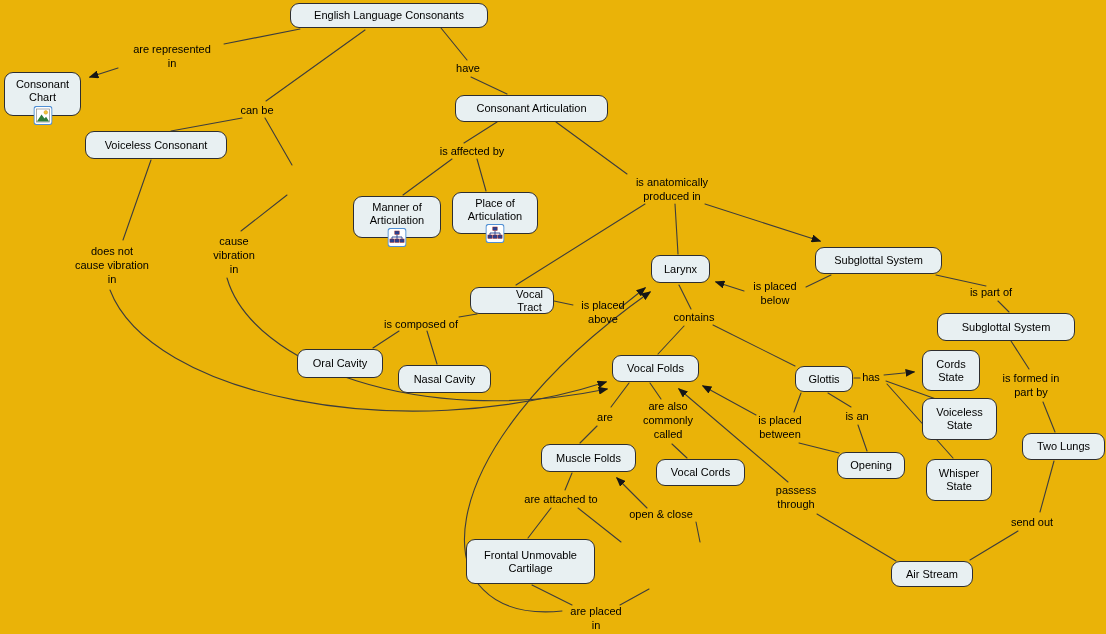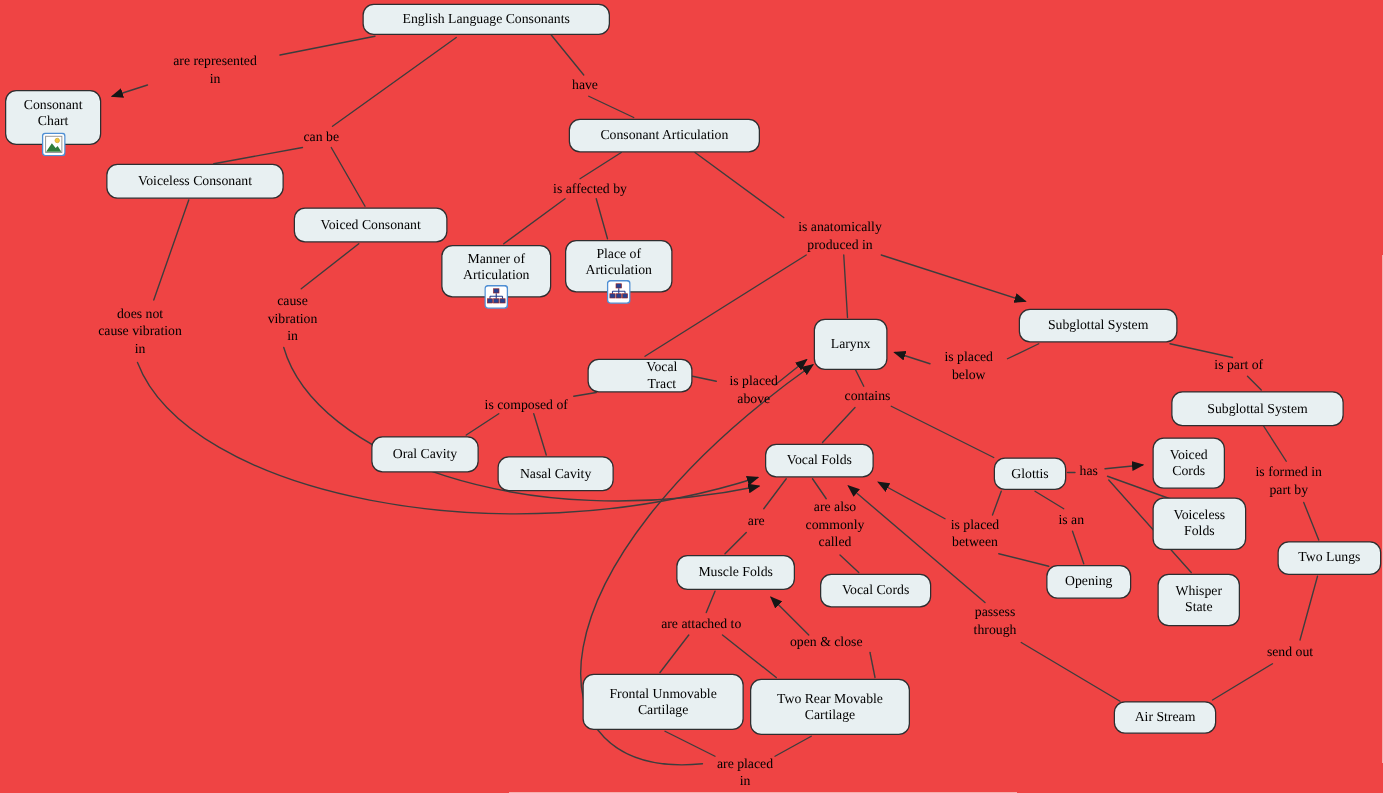--- a/index.html
+++ b/index.html
@@ -1,18 +1,18 @@
 <!DOCTYPE html>
 <html><head>
 <meta charset="utf-8">
 <style>
   html,body{margin:0;padding:0;background:#ffffff;}
   #canvas{
-    position:relative;width:1106px;height:634px;background:#ef4444;
-    font-family:Liberation Serif, serif;overflow:hidden;
+    position:relative;width:1106px;height:634px;background:#eab308;
+    font-family:Liberation Sans, sans-serif;overflow:hidden;
   }
   #edges{position:absolute;left:0;top:0;width:1106px;height:634px;}
   path.edge{fill:none;stroke:#3d3d3d;stroke-width:1.1;stroke-linecap:round;}
   path.arrow{marker-end:url(#arr);}
   .node{
     position:absolute;box-sizing:border-box;background:#e8f0f2;
     border:1px solid #2e2e30;border-radius:9px;
     display:flex;align-items:center;justify-content:center;text-align:center;
     font-size:11px;line-height:13px;color:#000;padding:2px 5px;
   }
@@ -103,23 +103,20 @@
       <span class="icon"><svg width="19" height="19" viewBox="0 0 19 19">
           <rect x="0.5" y="0.5" width="18" height="18" rx="2.5" fill="#ffffff" stroke="#4f8fd4" stroke-width="1.2"></rect>
           <rect x="3" y="3" width="13" height="13" fill="#ffffff" stroke="#8a8a8a" stroke-width="0.7"></rect>
           <circle cx="12.3" cy="6.4" r="1.8" fill="#f2c53d" stroke="#c79a1f" stroke-width="0.5"></circle>
           <path d="M3.4 15.4 L8 8.6 L11 12.4 L12.6 10.8 L15.6 15.4 Z" fill="#2f7d3a"></path>
         </svg></span>
     </div>
     <div class="node" style="left: 85px; top: 131px; width: 142px; height: 28px;">
       <span>Voiceless Consonant</span>
     </div>
-    <div class="node" style="left: 235px; top: 166px; width: 123px; height: 28px;">
-      <span>Voiced Consonant</span>
-    </div>
     <div class="node" style="left: 455px; top: 95px; width: 153px; height: 27px;">
       <span>Consonant Articulation</span>
     </div>
     <div class="node has-icon" style="left: 353px; top: 196px; width: 88px; height: 42px;">
       <span>Manner of Articulation</span>
       <span class="icon"><svg width="19" height="19" viewBox="0 0 19 19">
           <rect x="0.5" y="0.5" width="18" height="18" rx="2.5" fill="#ffffff" stroke="#4f8fd4" stroke-width="1.2"></rect>
           <path d="M9.5 6.5 V9 M4.5 9 H14.5 M4.5 9 V11 M9.5 9 V11 M14.5 9 V11" stroke="#27418f" stroke-width="0.9" fill="none"></path>
           <rect x="7.3" y="3" width="4.4" height="3.4" fill="#27418f" stroke="#9c2222" stroke-width="0.5"></rect>
           <rect x="2.4" y="11" width="4.2" height="3.4" fill="#27418f" stroke="#9c2222" stroke-width="0.5"></rect>
@@ -131,21 +128,21 @@
       <span>Place of Articulation</span>
       <span class="icon"><svg width="19" height="19" viewBox="0 0 19 19">
           <rect x="0.5" y="0.5" width="18" height="18" rx="2.5" fill="#ffffff" stroke="#4f8fd4" stroke-width="1.2"></rect>
           <path d="M9.5 6.5 V9 M4.5 9 H14.5 M4.5 9 V11 M9.5 9 V11 M14.5 9 V11" stroke="#27418f" stroke-width="0.9" fill="none"></path>
           <rect x="7.3" y="3" width="4.4" height="3.4" fill="#27418f" stroke="#9c2222" stroke-width="0.5"></rect>
           <rect x="2.4" y="11" width="4.2" height="3.4" fill="#27418f" stroke="#9c2222" stroke-width="0.5"></rect>
           <rect x="7.4" y="11" width="4.2" height="3.4" fill="#27418f" stroke="#9c2222" stroke-width="0.5"></rect>
           <rect x="12.4" y="11" width="4.2" height="3.4" fill="#27418f" stroke="#9c2222" stroke-width="0.5"></rect>
         </svg></span>
     </div>
-    <div class="node" style="left: 651px; top: 255px; width: 59px; height: 41px; text-align: center;">
+    <div class="node" style="left: 651px; top: 255px; width: 59px; height: 28px; text-align: center;">
       <span>Larynx</span>
     </div>
     <div class="node" style="left: 815px; top: 247px; width: 127px; height: 27px;">
       <span>Subglottal System</span>
     </div>
     <div class="node" style="left: 937px; top: 313px; width: 138px; height: 28px;">
       <span>Subglottal System</span>
     </div>
     <div class="node" style="left: 470px; top: 287px; width: 84px; height: 27px; padding-left: 40px;">
       <span>Vocal Tract</span>
@@ -156,45 +153,42 @@
     <div class="node" style="left: 398px; top: 365px; width: 93px; height: 28px;">
       <span>Nasal Cavity</span>
     </div>
     <div class="node" style="left: 612px; top: 355px; width: 87px; height: 27px;">
       <span>Vocal Folds</span>
     </div>
     <div class="node" style="left: 795px; top: 366px; width: 58px; height: 26px; justify-content: center;">
       <span>Glottis</span>
     </div>
     <div class="node" style="left: 922px; top: 350px; width: 58px; height: 41px;">
-      <span>Voiced Cords</span>
+      <span>Cords State</span>
     </div>
     <div class="node" style="left: 922px; top: 398px; width: 75px; height: 42px;">
-      <span>Voiceless Folds</span>
+      <span>Voiceless State</span>
     </div>
     <div class="node" style="left: 926px; top: 459px; width: 66px; height: 42px;">
       <span>Whisper State</span>
     </div>
     <div class="node" style="left: 1022px; top: 433px; width: 83px; height: 27px;">
       <span>Two Lungs</span>
     </div>
     <div class="node" style="left: 837px; top: 452px; width: 68px; height: 27px;">
       <span>Opening</span>
     </div>
     <div class="node" style="left: 541px; top: 444px; width: 95px; height: 28px;">
       <span>Muscle Folds</span>
     </div>
     <div class="node" style="left: 656px; top: 459px; width: 89px; height: 27px;">
       <span>Vocal Cords</span>
     </div>
     <div class="node" style="left: 466px; top: 539px; width: 129px; height: 45px;">
       <span>Frontal Unmovable Cartilage</span>
-    </div>
-    <div class="node" style="left: 600px; top: 543px; width: 128px; height: 45px;">
-      <span>Two Rear Movable Cartilage</span>
     </div>
     <div class="node" style="left: 891px; top: 561px; width: 82px; height: 26px;">
       <span>Air Stream</span>
     </div>
     <div class="edge-label" style="left: 172px; top: 56px;">are represented
 in</div>
     <div class="edge-label" style="left: 257px; top: 110px;">can be</div>
     <div class="edge-label" style="left: 468px; top: 68px;">have</div>
     <div class="edge-label" style="left: 472px; top: 151px;">is affected by</div>
     <div class="edge-label" style="left: 672px; top: 189px;">is anatomically

